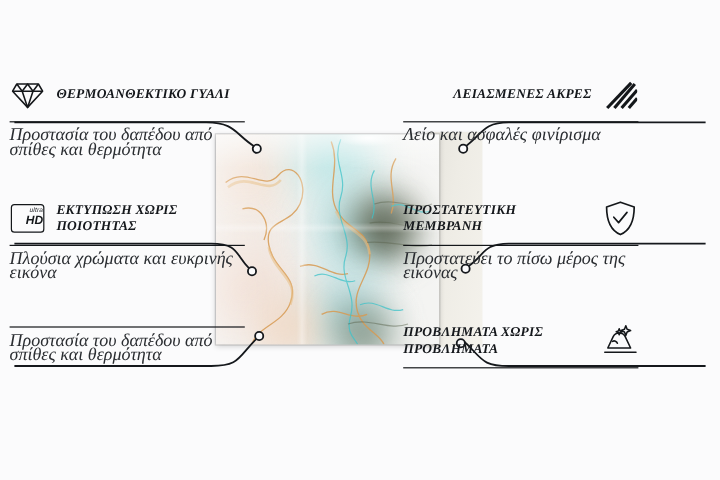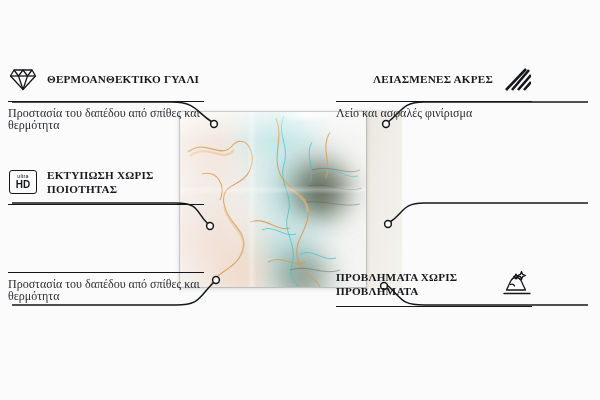--- a/index.html
+++ b/index.html
@@ -2,21 +2,21 @@
 <html><head>
 <meta charset="utf-8">
 <style>
   * { box-sizing: border-box; margin: 0; padding: 0; }
   html, body {
     width: 600px; height: 400px;
     background: #fbfbfc;
     font-family: "Liberation Serif", serif;
     overflow: hidden;
   }
-  .stage { position: relative; width: 540px; height: 400px; }
+  .stage { position: relative; width: 540px; height: 400px; font-style: italic; }
 
   
   .product-wrap {
     position: absolute; left: 180px; top: 112px;
     width: 222px; height: 175px;
   }
   .wall-panel {
     position: absolute; right: 0; top: -2px;
     width: 46px; height: 179px;
     background: linear-gradient(100deg,#e6e4dd 0%,#eeece5 40%,#f4f2ec 100%);
@@ -89,32 +89,32 @@
     font-size: 11.2px; letter-spacing: .2px; line-height: 14px;
     color: #15181c; font-weight: 700;
   }
   .feat.left  .title { text-align: left; }
   .feat.right .title { text-align: left; }
   .feat .rule {
     height: 0; border-top: 1.6px solid #14171a;
     margin: 5px 0 5px 0;
   }
   .feat .desc {
-    font-size: 12px; line-height: 12.4px; color: #2a2d31;
+    font-size: 15px; line-height: 12.4px; color: #2a2d31;
   }
   .feat.left  .desc { text-align: left; }
   .feat.right .desc { text-align: left; }
 
   .icon { width: 30px; height: 30px; flex: 0 0 30px;
           display: flex; align-items: center; justify-content: center; }
   .icon svg { display: block; }
 
   .hd-badge {
     width: 28px; height: 24px; border: 1.6px solid #14171a; border-radius: 3px;
-    display: flex; flex-direction: column; align-items: center; justify-content: center;
+    display: flex; flex-direction: column; align-items: flex-end; justify-content: center;
     line-height: 1;
   }
   .hd-badge .u { font-family: "Liberation Sans", sans-serif; font-size: 5.4px;
                  letter-spacing: .2px; color:#14171a; margin-bottom: .5px; }
   .hd-badge .h { font-family: "Liberation Sans", sans-serif; font-size: 10px;
                  font-weight: 700; color:#14171a; }
 
   
   .wires { position: absolute; inset: 0; pointer-events: none; }
 </style>
@@ -214,20 +214,21 @@
     <div class="head">
       <span class="icon">
         <span class="hd-badge">
           <span class="u">ultra</span>
           <span class="h">HD</span>
         </span>
       </span>
       <span class="title">ΕΚΤΥΠΩΣΗ ΧΩΡΙΣ ΠΟΙΟΤΗΤΑΣ</span>
     </div>
     <div class="rule"></div>
+    <div class="desc">Πλούσια χρώματα και ευκρινής εικόνα</div>
   </div>
 
   <div class="feat left" style="top:267px">
     <div class="rule"></div>
     <div class="desc">Προστασία του δαπέδου από σπίθες και θερμότητα</div>
   </div>
 
   <div class="feat right" style="top:62px">
     <div class="head">
       <span class="icon">
@@ -239,20 +240,35 @@
             <path d="M21 24 L28 16"></path>
           </g>
         </svg>
       </span>
       <span class="title">ΛΕΙΑΣΜΕΝΕΣ ΑΚΡΕΣ</span>
     </div>
     <div class="rule"></div>
     <div class="desc">Λείο και ασφαλές φινίρισμα</div>
   </div>
 
+  <div class="feat right" style="top:165px">
+    <div class="head">
+      <span class="icon">
+        <svg width="26" height="30" viewBox="0 0 26 30">
+          <g fill="none" stroke="#14171a" stroke-width="1.4" stroke-linejoin="round" stroke-linecap="round">
+            <path d="M13 1.5 L24.5 5.5 C24.5 18, 20 25.5, 13 28.5 C6 25.5, 1.5 18, 1.5 5.5 Z"></path>
+            <path d="M7.5 14 L11.5 18.5 L18.5 10"></path>
+          </g>
+        </svg>
+      </span>
+      <span class="title">ΠΡΟΣΤΑΤΕΥΤΙΚΗ ΜΕΜΒΡΑΝΗ</span>
+    </div>
+    <div class="rule"></div>
+    <div class="desc">Προστατεύει το πίσω μέρος της εικόνας</div>
+  </div>
 
   <div class="feat right" style="top:267px">
     <div class="head">
       <span class="icon">
         <svg width="30" height="28" viewBox="0 0 30 28">
           <g fill="none" stroke="#14171a" stroke-width="1.3" stroke-linejoin="round" stroke-linecap="round">
             <path d="M9 10.5 C11 6.5, 17 6.5, 19 10.5 L23.5 20 H4.5 Z"></path>
             <path d="M2 23.5 H28"></path>
             <path d="M8.5 14.5 C10 13.5, 12 14.5, 12.5 16"></path>
             <path d="M19.5 1.5 L20.6 4.4 L23.5 5.5 L20.6 6.6 L19.5 9.5 L18.4 6.6 L15.5 5.5 L18.4 4.4 Z"></path>

